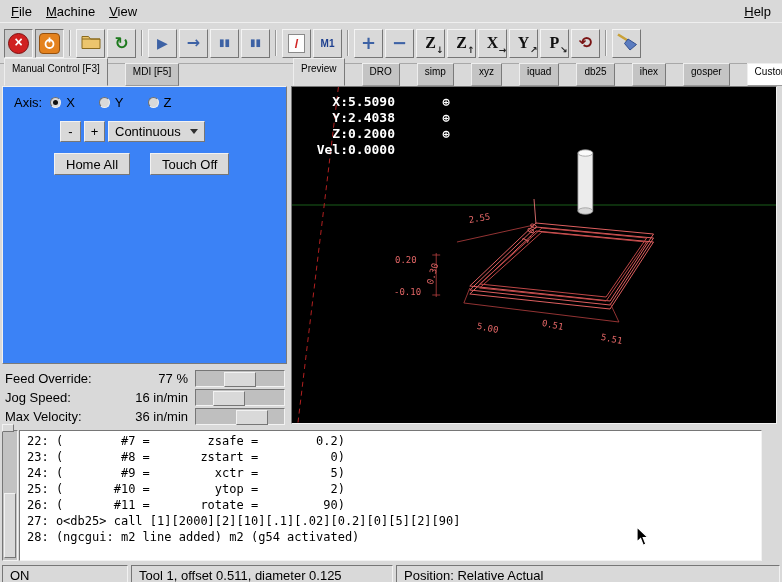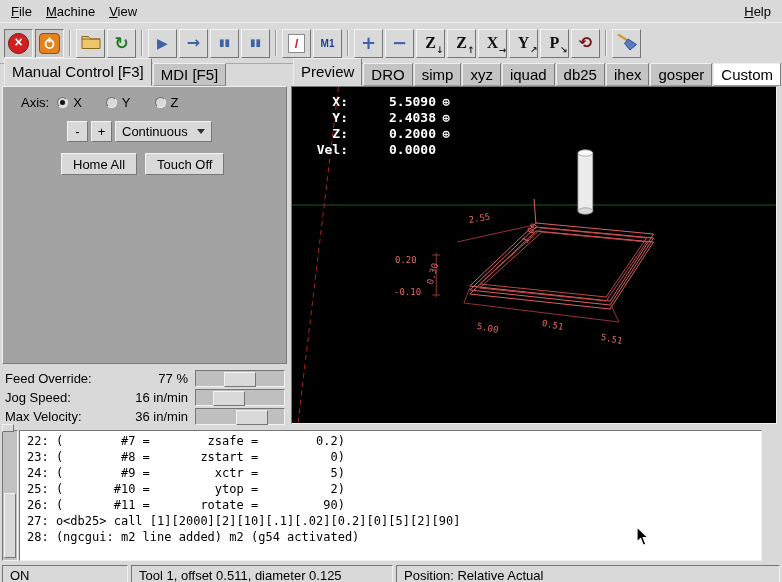--- a/index.html
+++ b/index.html
@@ -20,48 +20,48 @@
 .ic-glyph{font-weight:bold;font-family:"DejaVu Sans",sans-serif;line-height:1}
 .ic-letter{font-family:"Liberation Serif","DejaVu Serif",serif;font-weight:bold;font-size:16px;color:#101010;position:relative;line-height:1}
 .ic-letter .arr{position:absolute;right:-8px;bottom:-4px;font-size:9px;font-family:"DejaVu Sans",sans-serif;color:#202020}
 .ic-slash{width:15px;height:17px;background:#fdfdfd;border:1px solid #8a8a8a;color:#cf1f1f;font-weight:bold;font-size:13px;display:flex;align-items:center;justify-content:center}
 .ic-m1{font-size:10px;font-weight:bold;color:#1d3f8f}
 
 .main{flex:0 0 362px;display:flex;height:362px}
 .left-col{flex:0 0 285px;width:285px;display:flex;flex-direction:column;padding:0 2px}
 .right-col{flex:1;display:flex;flex-direction:column;padding:0 5px 2px 2px;min-width:0}
 .tabbar{flex:0 0 22px;height:22px;display:flex;align-items:flex-end;padding-left:2px}
-.tab{height:19px;padding:2px 7px 0;margin-right:1px;background:#c4c4c4;border:1px solid;border-color:#eeeeee #7a7a7a #9a9a9a #eeeeee;font-size:15px;white-space:nowrap;cursor:default}
+.tab{height:19px;padding:2px 7px 0;margin-right:17px;background:#c4c4c4;border:1px solid;border-color:#eeeeee #7a7a7a #9a9a9a #eeeeee;font-size:10px;white-space:nowrap;cursor:default}
 .tab.active{height:22px;background:#d9d9d9;padding-top:4px;border-bottom-color:#d9d9d9}
 .tab.white{background:#ffffff}
-.left-frame{flex:0 0 278px;border:1px solid;border-color:#f0f0f0 #7a7a7a #7a7a7a #f0f0f0;background:#a3a3a3;padding:6px 16px;box-sizing:border-box}
+.left-frame{flex:0 0 278px;border:1px solid;border-color:#f0f0f0 #7a7a7a #7a7a7a #f0f0f0;background:#3b82f6;padding:6px 9px;box-sizing:border-box}
 .axis-row{display:flex;align-items:center;margin:2px 0 0 2px}
 .axis-row .cap{margin-right:8px}
 .axis-opt{display:flex;align-items:center;margin-right:24px}
 .radio{width:11px;height:11px;border-radius:50%;background:#d9d9d9;border:1px solid;border-color:#6f6f6f #efefef #efefef #6f6f6f;margin-right:5px;position:relative;box-sizing:border-box}
 .radio.sel::after{content:"";position:absolute;left:2px;top:2px;width:5px;height:5px;border-radius:50%;background:#101010}
 .jog-row{display:flex;align-items:center;margin:11px 0 0 48px}
 .small-btn{min-width:21px;height:21px;background:#d9d9d9;border:1px solid;border-color:#f2f2f2 #767676 #767676 #f2f2f2;font-size:13px;margin-right:3px;padding:0 5px;cursor:default;font-family:inherit}
 .dropdown{height:21px;display:flex;align-items:center;background:#d9d9d9;border:1px solid;border-color:#f2f2f2 #767676 #767676 #f2f2f2;padding:0 6px;cursor:default;box-sizing:border-box}
 .dd-arrow{width:0;height:0;border-left:4px solid transparent;border-right:4px solid transparent;border-top:5px solid #303030;margin-left:9px}
 .btn-row{display:flex;margin:11px 0 0 42px}
-.push-btn{height:22px;background:#d9d9d9;border:1px solid;border-color:#f2f2f2 #767676 #767676 #f2f2f2;padding:1px 11px;font-size:13px;margin-right:8px;cursor:default;font-family:inherit}
+.push-btn{height:22px;background:#d9d9d9;border:1px solid;border-color:#f2f2f2 #767676 #767676 #f2f2f2;padding:1px 11px;font-size:13px;margin-right:20px;cursor:default;font-family:inherit}
 .sliders{flex:0 0 62px;display:flex;flex-direction:column;justify-content:center;padding:2px 0 1px 0}
 .slider-row{display:flex;align-items:center;height:19px}
 .slider-row .lbl{flex:1;padding-left:3px;white-space:nowrap}
 .slider-row .val{width:66px;text-align:right;margin-right:7px;white-space:nowrap}
 .scale{width:90px;height:17px;background:#bfbfbf;border:1px solid;border-color:#767676 #f2f2f2 #f2f2f2 #767676;position:relative;margin-right:2px;box-sizing:border-box}
 .scale .thumb{position:absolute;top:1px;width:30px;height:13px;background:#d9d9d9;border:1px solid;border-color:#f2f2f2 #767676 #767676 #f2f2f2;box-sizing:content-box}
 
 .preview{flex:1;position:relative;background:#000;border:1px solid;border-color:#767676 #f2f2f2 #f2f2f2 #767676;overflow:hidden}
 .scene{position:absolute;left:0;top:0;width:100%;height:100%}
 .dro{position:absolute;left:12px;top:7px;font-family:"DejaVu Sans Mono","Liberation Mono",monospace;font-size:13px;font-weight:bold;color:#fff;line-height:16px}
 .dro-row{display:flex;white-space:pre}
 .dro-l{width:44px;text-align:right}
-.dro-v{width:88px;text-align:right}
+.dro-v{width:88px;text-align:left}
 .dro-h{width:20px;text-align:center;font-size:12px}
 .dim{position:absolute;color:#e06565;font-family:"DejaVu Sans Mono",monospace;font-size:9px;white-space:nowrap;transform-origin:0 0}
 
 .gcode-area{flex:0 0 137px;display:flex;position:relative;background:#d9d9d9;padding:4px 20px 2px 2px;box-sizing:border-box}
 .sash-grip{position:absolute;left:2px;top:-2px;width:10px;height:6px;background:#d9d9d9;border:1px solid;border-color:#f2f2f2 #767676 #767676 #f2f2f2;z-index:2}
 .gscroll{flex:0 0 14px;background:#c2c2c2;border:1px solid;border-color:#767676 #f2f2f2 #f2f2f2 #767676;position:relative;margin-right:1px}
 .gscroll .thumb{position:absolute;left:1px;right:1px;top:48%;bottom:2px;background:#d9d9d9;border:1px solid;border-color:#f2f2f2 #767676 #767676 #f2f2f2}
 .gcode{flex:1;background:#fff;border:1px solid;border-color:#767676 #f2f2f2 #f2f2f2 #767676;margin:0;padding:2px 2px 0 7px;font-family:"DejaVu Sans Mono","Liberation Mono",monospace;font-size:12px;line-height:16px;white-space:pre;overflow:hidden;color:#000}
 
 .statusbar{flex:0 0 25px;display:flex;padding:2px;gap:3px;background:#d9d9d9;box-sizing:border-box}

